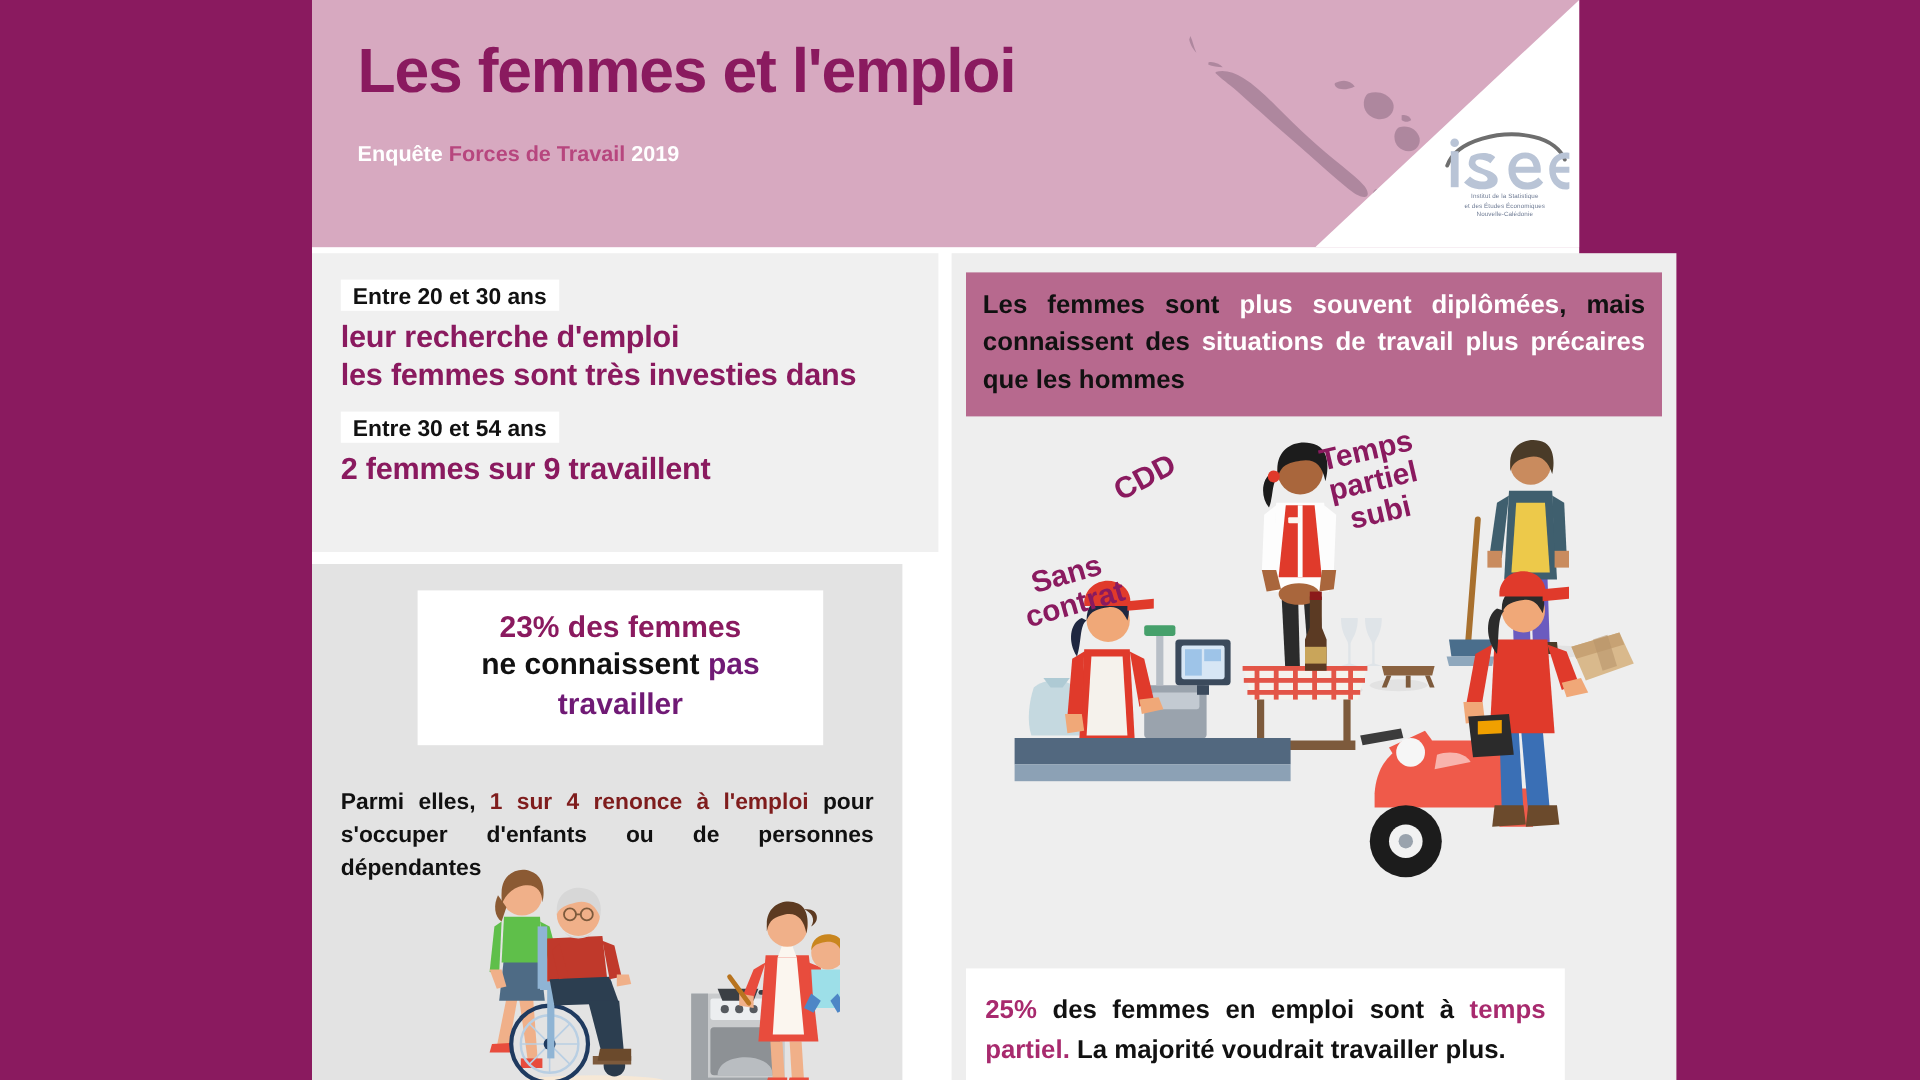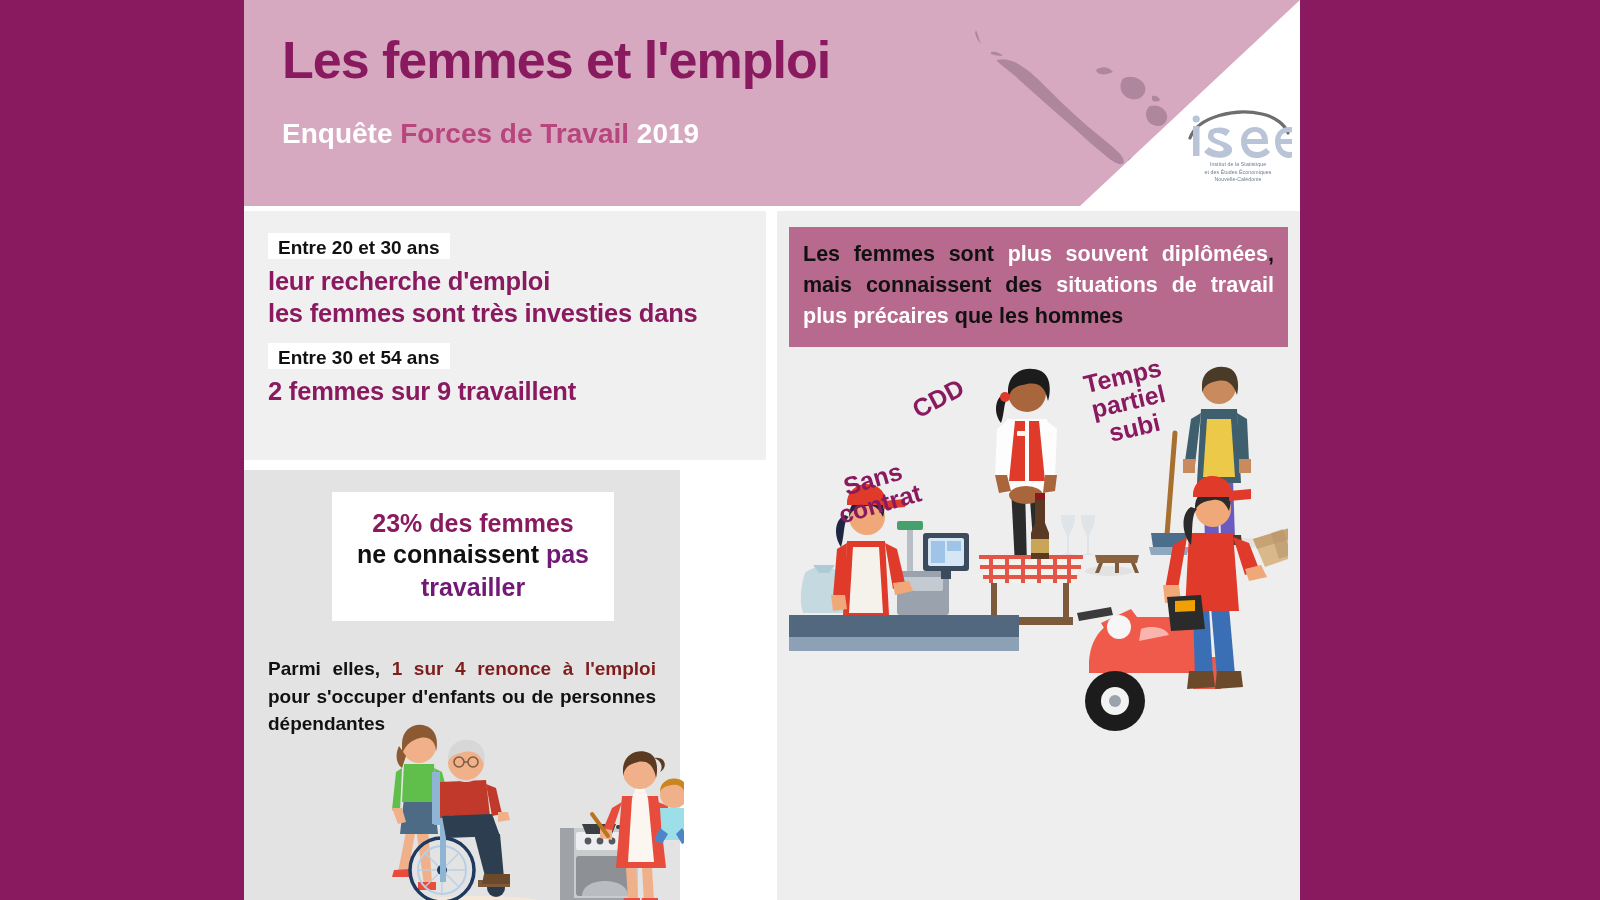--- a/index.html
+++ b/index.html
@@ -6,21 +6,21 @@
   html, body {
     width: 1600px; height: 900px;
     background: #8a1a5f;
     font-family: "Liberation Sans", sans-serif;
     overflow: hidden;
   }
   .page { position: relative; width: 1600px; height: 900px; background: #8a1a5f; }
 
   
   .sheet {
-    position: absolute; left: 244px; top: 0; width: 1056px; height: 900px;
+    position: absolute; left: 260px; top: 0; width: 1056px; height: 900px;
     background: #ffffff;
   }
 
   
   .header {
     position: absolute; left: 0; top: 0; width: 1056px; height: 206px;
     background: #d7a9c0; overflow: hidden;
   }
   .header-wedge {
     position: absolute; right: 0; top: 0; width: 220px; height: 206px;
@@ -32,60 +32,60 @@
     opacity: .45;
   }
   .map-wrap svg { width: 100%; height: 100%; display: block; }
   .header-title {
     position: absolute; left: 38px; top: 30px;
     font-size: 52px; font-weight: 700; color: #8a1a5f;
     letter-spacing: -1px;
   }
   .header-sub {
     position: absolute; left: 38px; top: 118px;
-    font-size: 28px; font-weight: 700; color: #ffffff;
+    font-size: 18px; font-weight: 700; color: #ffffff;
     white-space: nowrap;
   }
   .header-sub .accent { color: #b7467e; }
 
   
   .logo {
     position: absolute; right: 8px; top: 108px; width: 108px; height: 78px;
     text-align: center;
   }
   .logo svg { display: block; width: 108px; height: 52px; }
   .logo-tag {
     font-size: 5.2px; color: #6d7a93; line-height: 1.45; font-weight: 400;
     margin-top: 1px; letter-spacing: .1px;
   }
 
   
   .col-left  { position: absolute; left: 0;   top: 211px; width: 522px; }
-  .col-right { position: absolute; left: 533px; top: 211px; width: 523px; height: 689px;
+  .col-right { position: absolute; left: 533px; top: 211px; width: 604px; height: 689px;
                background: #eeeeee; }
 
   
   .panel-a {
     background: #f0f0f0; width: 522px; height: 249px;
     padding: 22px 24px 0 24px; position: relative;
   }
   .tagbox {
     display: inline-block; background: #ffffff; color: #111111;
     font-size: 19px; font-weight: 700; padding: 5px 10px 2px 10px;
     line-height: 1;
   }
   .stat-line {
     color: #8a1a5f; font-size: 25.5px; font-weight: 700;
     line-height: 1.26; margin-top: 6px; letter-spacing: -.2px;
   }
   .gap-a { height: 14px; }
 
   
   .panel-b {
-    background: #e3e3e3; width: 436px; height: 430px;
+    background: #e3e3e3; width: 492px; height: 430px;
     margin-top: 10px; padding: 22px 24px 0 24px; position: relative;
   }
   .whitecard {
     background: #ffffff; margin: 0 42px 0 64px; padding: 16px 10px 18px 10px;
     text-align: center;
   }
   .whitecard .l1 { color: #8a1a5f; font-size: 25px; font-weight: 700; line-height: 1.2; }
   .whitecard .l2 { color: #111111; font-size: 25px; font-weight: 700; line-height: 1.3; }
   .whitecard .l2 .accent { color: #701a75; margin-top: 20px; }
   .body-para {
@@ -497,16 +497,19 @@
 
           <circle cx="424" cy="152" r="18" fill="#f0a878"></circle>
           <path d="M406,150 C406,140 412,134 420,133 L438,133 C442,138 442,148 440,154
                    C436,146 432,142 424,143 C416,144 409,146 406,154 Z" fill="#2b2b2b"></path>
           <path d="M402,150 C392,156 392,176 402,188 C404,174 402,158 408,152 Z" fill="#2b2b2b"></path>
           <path d="M404,138 C404,124 418,116 430,120 C440,123 444,132 442,140 L404,140 Z" fill="#e03a2b"></path>
           <path d="M440,134 L462,132 L462,142 L440,144 Z" fill="#e03a2b"></path>
         </svg>
       </div>
 
+      <div class="bottom-card">
+        <span class="accent">25%</span><span> des femmes en emploi sont à </span><span class="accent">temps partiel.</span><span> La majorité voudrait travailler plus.</span>
+      </div>
     </div>
 
   </div>
 </div>
 
 </body></html>

